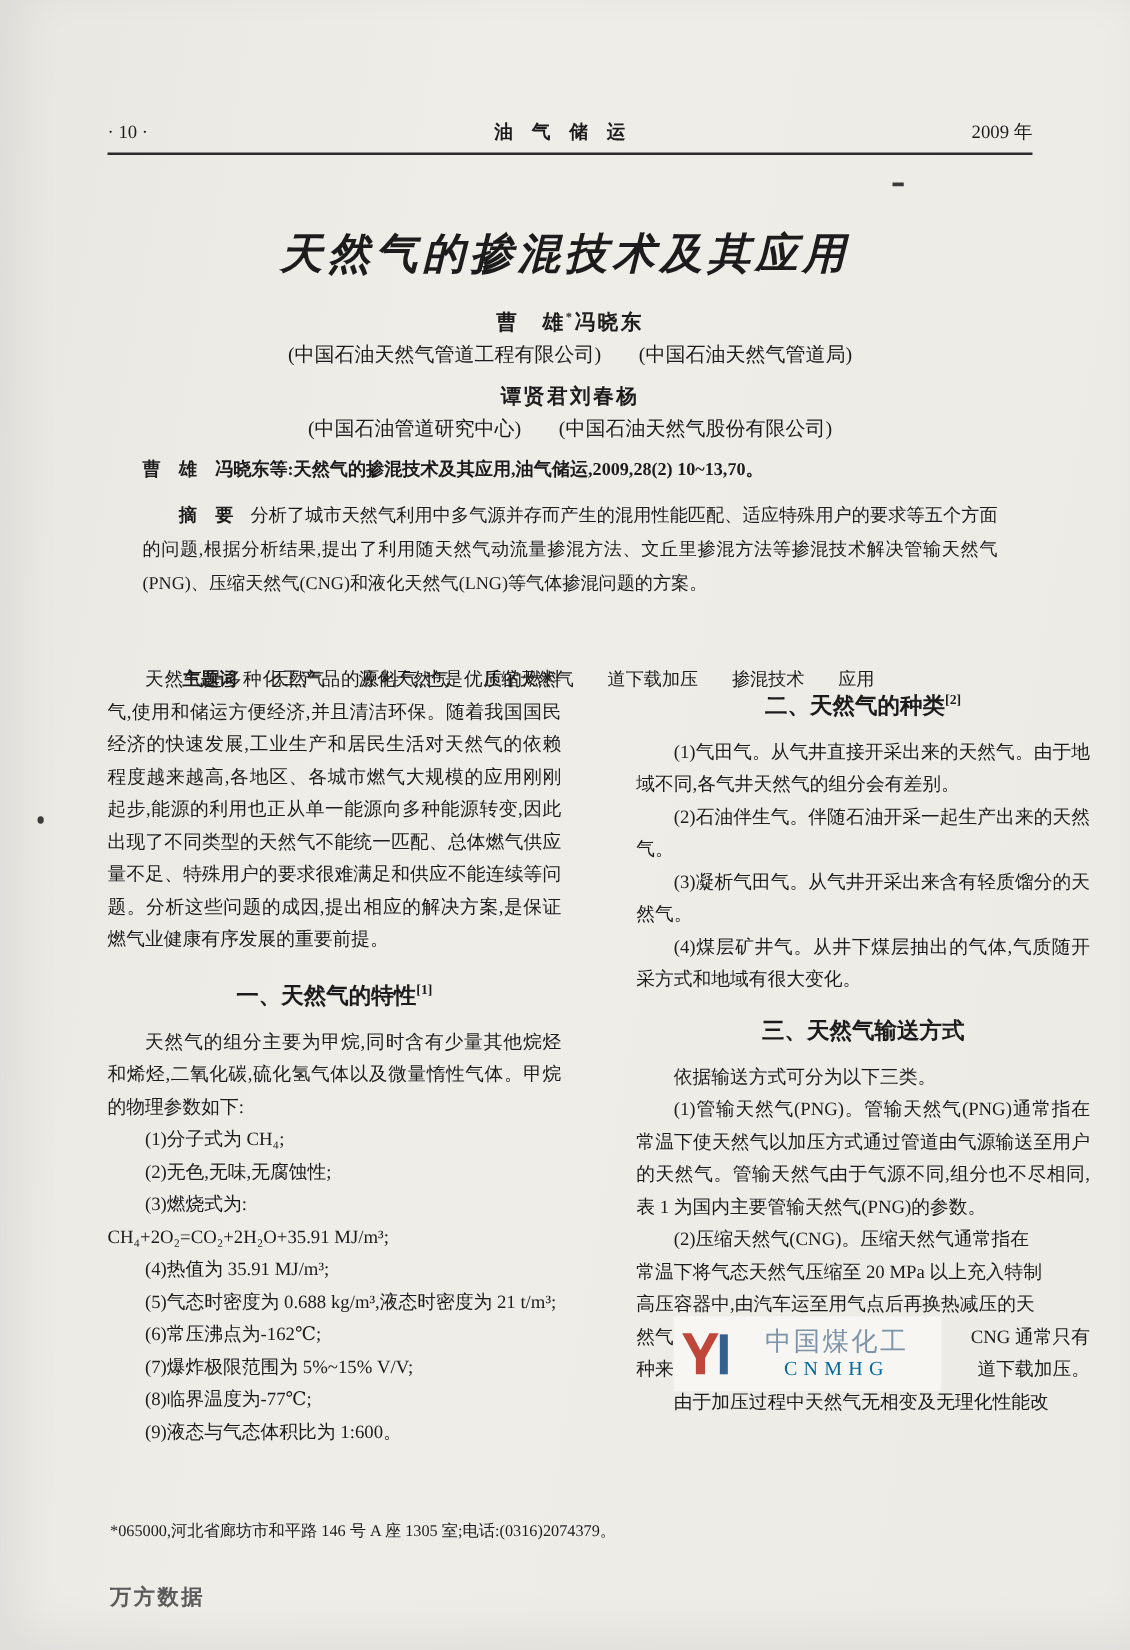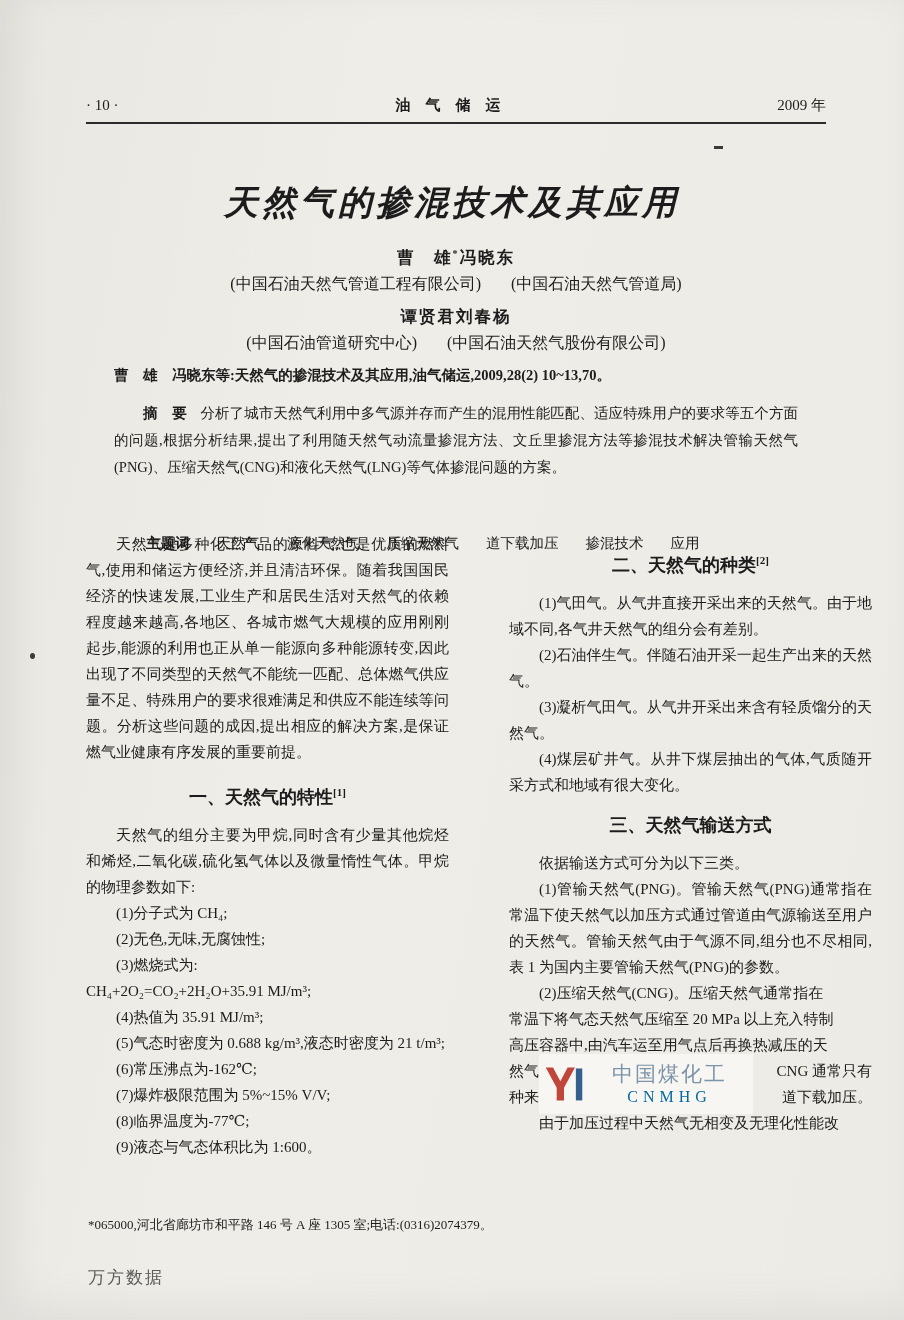--- a/index.html
+++ b/index.html
@@ -58,21 +58,21 @@
   .watermark {
     position: absolute; left: 30px; top: 74px; width: 214px; height: 60px;
     background: #f7f6f2;
     display: flex; align-items: center; gap: 5px; padding: 2px 4px;
   }
   .wm-logo { flex: 0 0 auto; }
   .wm-text { flex: 1; text-align: center; color: #7d93a8; line-height: 1.1; }
   .wm-cn { font-size: 21px; letter-spacing: 2px; }
   .wm-en { font-size: 16px; letter-spacing: 5px; color: #0369a1; margin-top: 2px; }
   .footnote { position: absolute; top: 1216px; left: 88px; width: 480px; font-size: 13px; }
-  .wanfang { position: absolute; top: 1266px; left: 88px; font-size: 17px; color: #5a5a5a; letter-spacing: 2px; }
+  .wanfang { position: absolute; top: 1266px; left: 88px; font-size: 17px; color: #5a5a5a; letter-spacing: 2px; font-weight: bold; }
   .speck { position: absolute; background: #3a3a3a; }
   .s1 { left: 714px; top: 146px; width: 9px; height: 3px; }
   .s2 { left: 30px; top: 653px; width: 5px; height: 6px; border-radius: 50%; }
 </style>
 </head>
 <body>
 
 <div class="page">
 
   <header class="pg-header">

